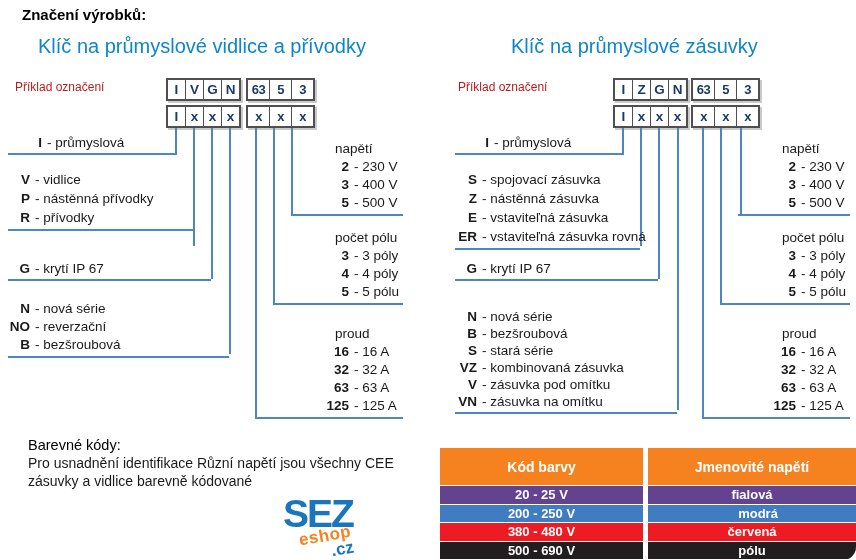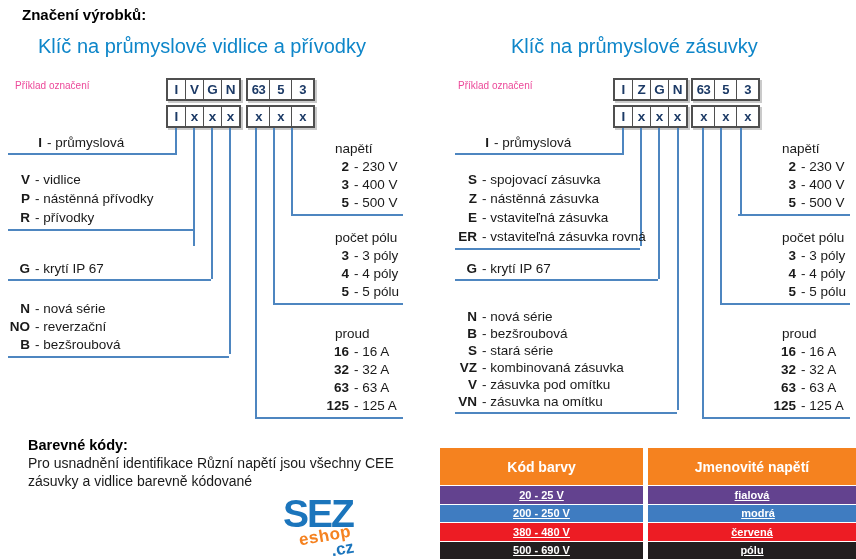--- a/index.html
+++ b/index.html
@@ -1,23 +1,23 @@
 <!DOCTYPE html>
 <html><head>
 <meta charset="utf-8">
 <style>
   * { margin:0; padding:0; box-sizing:border-box; }
   html,body { background:#ffffff; }
   .stage {
     position:relative; width:856px; height:560px; background:#ffffff;
-    font-family:"Liberation Sans", sans-serif; color:#1a1a1a; overflow:hidden;
+    font-family:"Liberation Sans", sans-serif; color:#1a1a1a; overflow:hidden;border-radius:13px;
   }
   .doc-title { position:absolute; left:22px; top:6px; font-size:15px; font-weight:bold; color:#000; }
   .key-title { position:absolute; top:35px; font-size:20px; color:#0e86c9; white-space:nowrap; }
-  .example-label { position:absolute; top:80px; font-size:10px; color:#ec4899; }
+  .example-label { position:absolute; top:80px; font-size:12px; color:#b91c1c; }
 
   .codebox {
     position:absolute; display:flex; height:23px; background:#fff;
     border:2px solid #4f4f4f; box-shadow:2px 2px 0 rgba(150,150,150,0.5);
   }
   .codebox.g1 { width:75px; }
   .codebox.g2 { width:69px; }
   .codebox .cell {
     flex:1; display:flex; align-items:center; justify-content:center;
     font-weight:bold; font-size:13.5px; color:#1c3a66; border-left:1px solid #4f4f4f;
@@ -40,41 +40,41 @@
   .vb-nap .vtitle { margin-left:44px; }
   .vb-nap .lrow  { margin-left:38px; }
   .vb-nap .code  { width:20px; }
   .vb-poc .vtitle { margin-left:62px; }
   .vb-poc .lrow  { margin-left:56px; }
   .vb-poc .code  { width:20px; }
   .vb-pro .vtitle { margin-left:80px; }
   .vb-pro .lrow  { margin-left:68px; }
   .vb-pro .code  { width:26px; }
 
-  .colors-heading { position:absolute; left:28px; top:437px; font-size:14.5px; font-weight:bold; color:#000; }
+  .colors-heading { position:absolute; left:28px; top:437px; font-size:14.5px; font-weight:normal; color:#000; }
   .colors-line { position:absolute; left:28px; font-size:14px; color:#1a1a1a; white-space:nowrap; }
 
   .logo { position:absolute; left:283px; top:497px; display:flex; align-items:flex-end;flex-direction:column; }
   .logo-sez { font-size:39px; font-weight:bold; letter-spacing:-2px; line-height:33px; }
   .logo-right { display:flex; flex-direction:column; transform:rotate(-10deg); margin-left:2px; margin-top:-3px; }
   .logo-eshop { font-weight:bold; font-size:17px; letter-spacing:0.5px; line-height:17px; }
   .logo-cz { font-weight:bold; font-size:17px; align-self:flex-end; line-height:15px; }
 
   .ctable {
     position:absolute; left:440px; top:448px; width:416px;
     display:grid; grid-template-columns:203px 208px; column-gap:5px;
     grid-template-rows:37px 17.5px 17.5px 17.5px 17.5px; row-gap:1px;
   }
   .ctable .hcell {
     display:flex; align-items:center; justify-content:center;
     color:#fff; font-weight:bold; font-size:14px;
   }
   .ctable .dcell {
     display:flex; align-items:center; justify-content:center;
-    color:#fff; font-weight:bold; font-size:11px;text-decoration:underline;
+    color:#fff; font-weight:bold; font-size:13px;
   }
 </style>
 </head>
 <body>
 
 <div class="stage">
 
   <div class="doc-title">Značení výrobků:</div>
 
   <div class="key-title" style="left:38px;">Klíč na průmyslové vidlice a přívodky</div>

